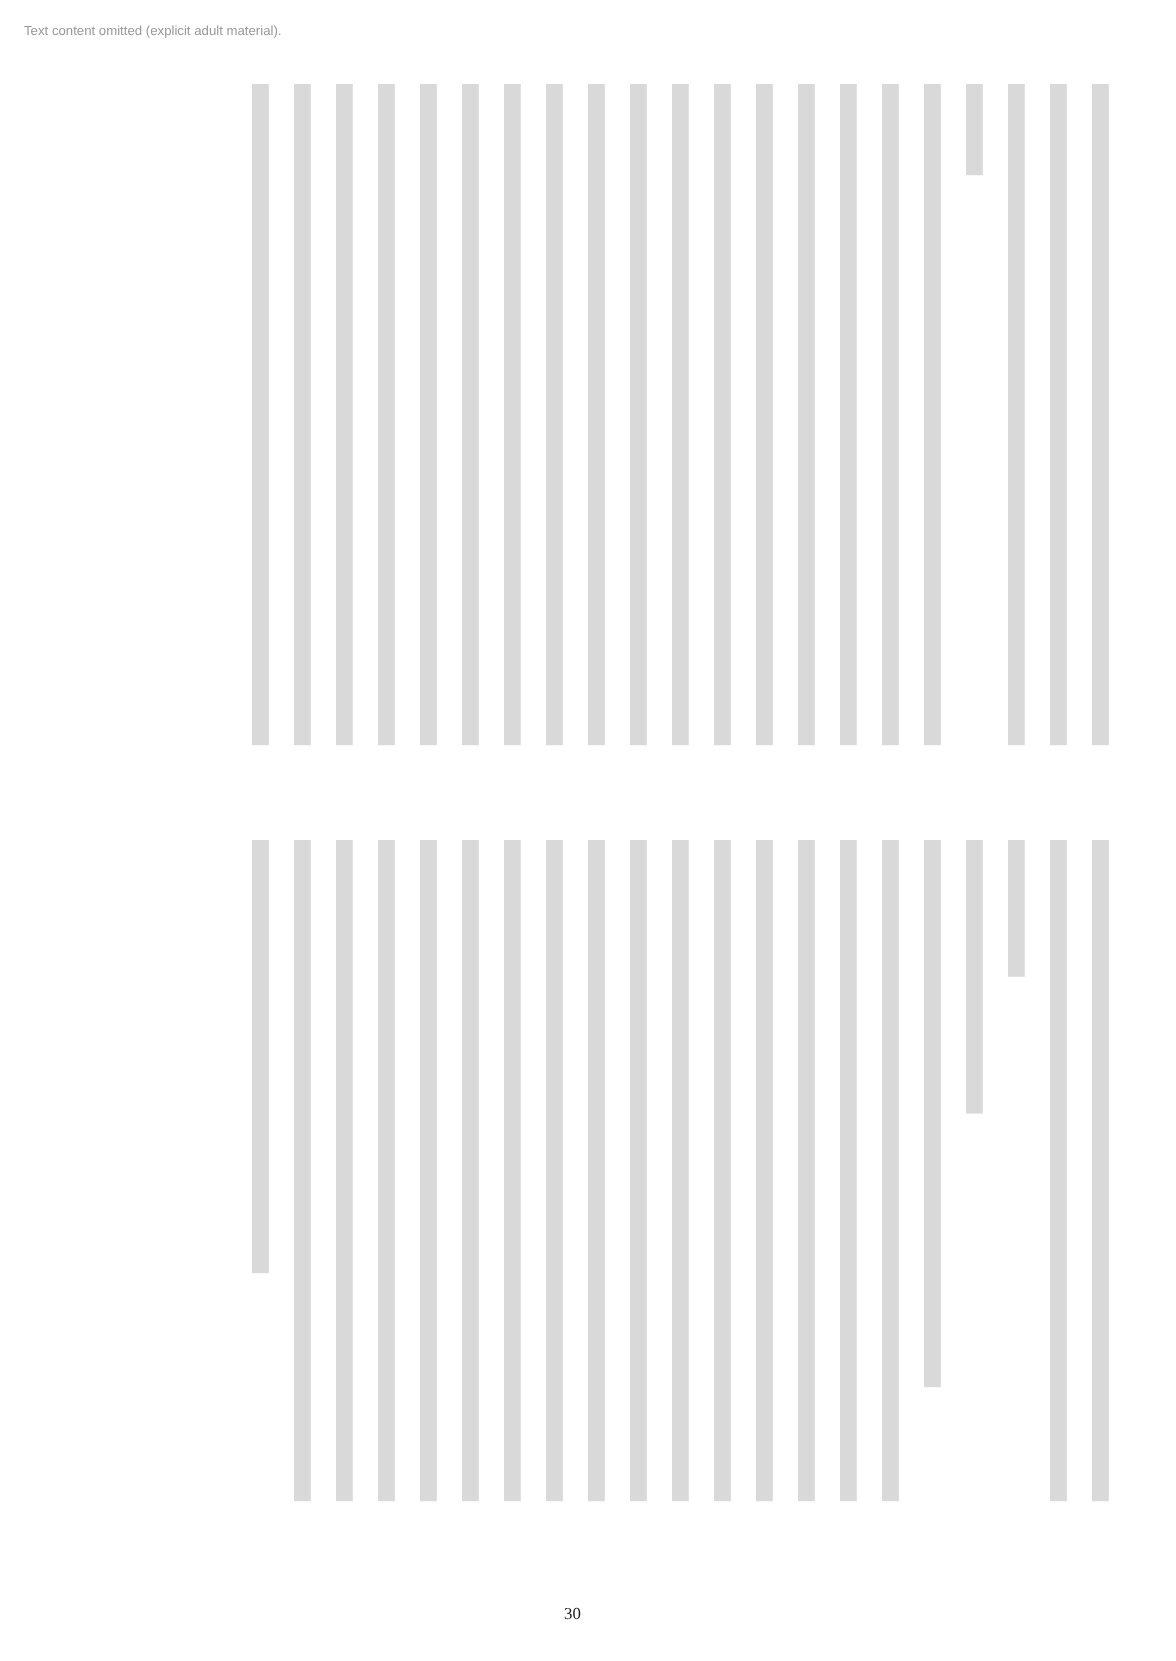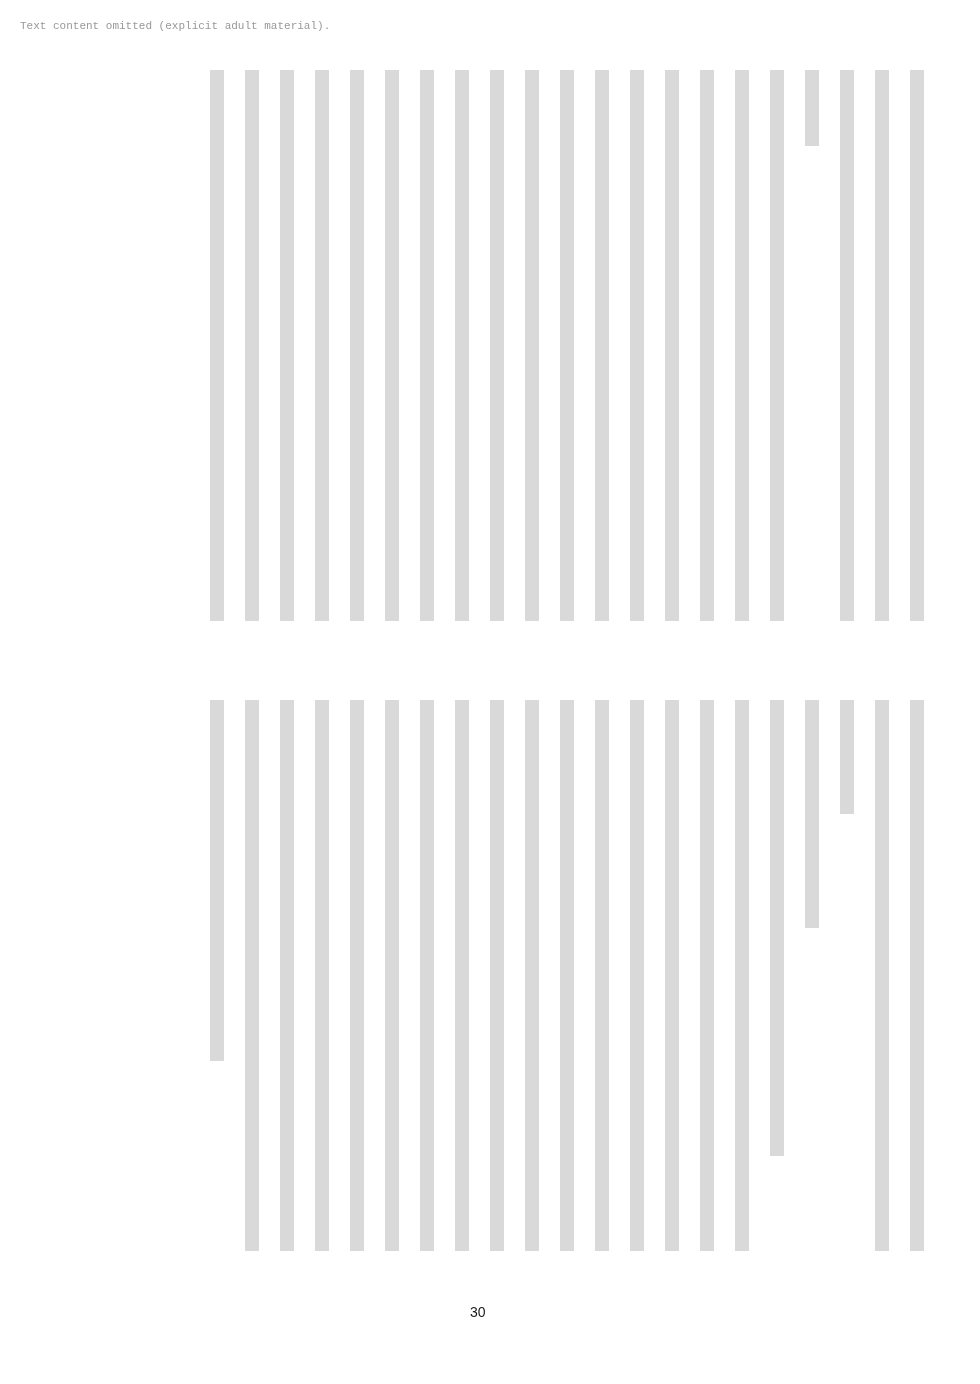--- a/index.html
+++ b/index.html
@@ -4,24 +4,24 @@
   <style>
     html, body { margin: 0; padding: 0; background: #ffffff; }
     body { width: 980px; height: 1384px; position: relative; overflow: hidden;
            font-family: "DejaVu Serif", serif; color: #1a1a1a; }
     .block { position: absolute; display: flex; flex-direction: row-reverse; gap: 8px; }
     .block.top { left: 130px; top: 70px; width: 800px; height: 580px; }
     .block.bottom { left: 130px; top: 700px; width: 800px; height: 560px; }
     .col { writing-mode: vertical-rl; font-size: 17px; line-height: 27px;
            width: 27px; overflow: hidden; white-space: nowrap; }
     .col .bar { display: inline-block; width: 14px; background: #2a2a2a; opacity: 0.18; }
-    .page-number { position: absolute; left: 470px; top: 1304px; font-size: 14px;
-                   font-family: Liberation Sans, sans-serif; }
+    .page-number { position: absolute; left: 470px; top: 1338px; font-size: 14px;
+                   font-family: Liberation Serif, serif; }
     .note { position: absolute; left: 20px; top: 20px; font-size: 11px; color: #999;
-            font-family: Liberation Mono, monospace; }
+            font-family: Liberation Sans, sans-serif; }
   </style>
 </head>
 <body>
 
 <div class="note">Text content omitted (explicit adult material).</div>
 <div class="block top" id="top">
     <div class="col"><span class="bar" style="height: 551px;"></span></div>
     <div class="col"><span class="bar" style="height: 551px;"></span></div>
     <div class="col"><span class="bar" style="height: 551px;"></span></div>
     <div class="col"><span class="bar" style="height: 76px;"></span></div>

